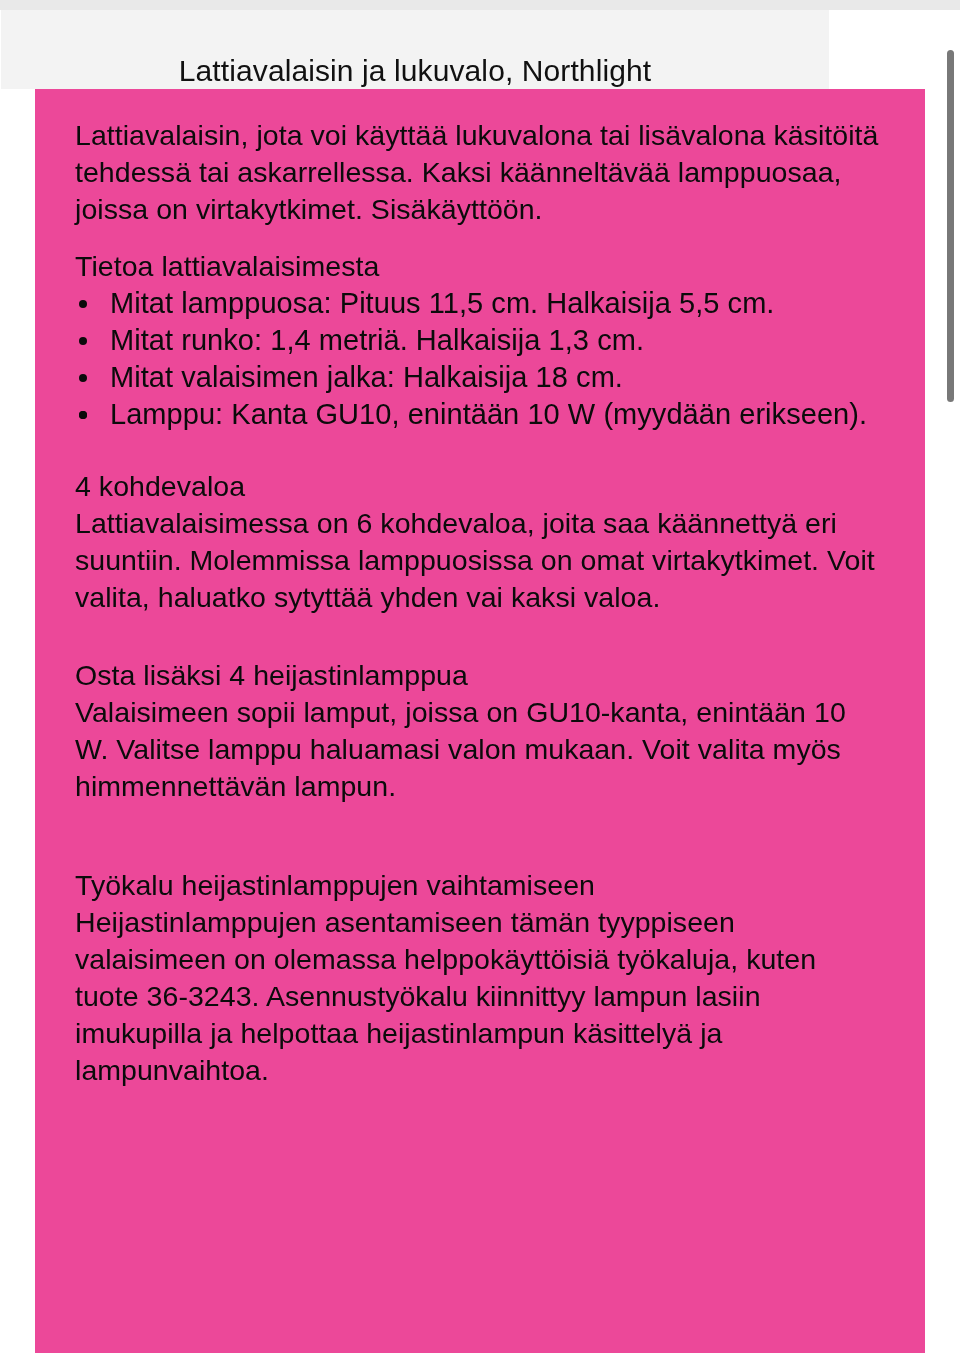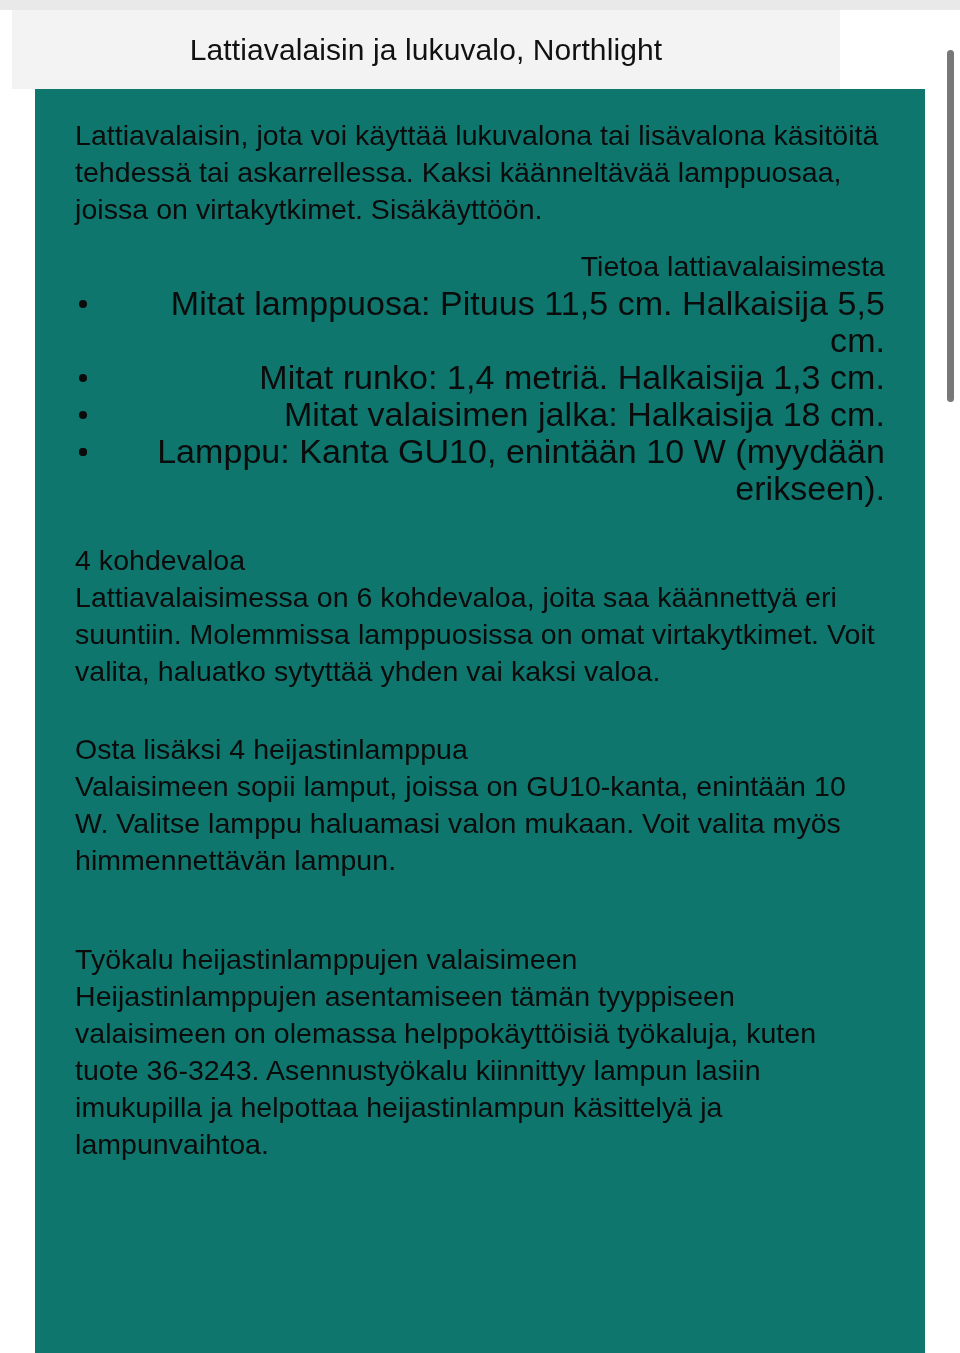--- a/index.html
+++ b/index.html
@@ -20,25 +20,25 @@
   .top-strip {
     position: absolute;
     left: 0; top: 0;
     width: 960px; height: 10px;
     background: #e9e9e9;
   }
 
   
   .header-bar {
     position: absolute;
-    left: 12px; top: 10px;
+    left: 1px; top: 10px;
     width: 828px; height: 79px;
     background: #f3f3f3;
     display: flex;
-    align-items: center;
+    align-items: flex-end;
     justify-content: center;
     box-sizing: border-box;
   }
   .header-title {
     font-size: 30px;
     font-weight: 400;
     color: #111111;
     letter-spacing: 0.1px;
     text-align: center;
     line-height: 36px;
@@ -52,21 +52,21 @@
     width: 960px; height: 1264px;
     background: #ffffff;
   }
 
   
   .content-panel {
     position: absolute;
     left: 35px; top: 89px;
     width: 890px;
     height: 1264px;
-    background: #0f766e;
+    background: #ec4899;
     box-sizing: border-box;
     padding: 0;
     overflow: hidden;
   }
 
   .content-inner {
     padding: 28px 40px 0 40px;
   }
 
   
@@ -77,41 +77,40 @@
     margin: 0;
     letter-spacing: 0.05px;
     max-width: 810px;
   }
 
   .block {
     margin-bottom: 20px;
   }
   .block.tight {
     margin-bottom: 14px;
-    text-align: right;
   }
 
   .section-heading {
     font-size: 28.5px;
     line-height: 37px;
     color: #0b0b0b;
     margin: 0;
     font-weight: 400;
     letter-spacing: 0.05px;
   }
 
   
   ul.bullets {
     list-style: none;
     margin: 0;
     padding: 0;
   }
   ul.bullets li {
     position: relative;
-    font-size: 34px;
+    font-size: 29px;
     line-height: 37px;
     color: #0b0b0b;
     padding-left: 35px;
     letter-spacing: 0.05px;
   }
   ul.bullets li .dot {
     position: absolute;
     left: 4px;
     top: 15px;
     width: 8px;
@@ -197,21 +196,21 @@
       <div class="section-heading">Osta lisäksi 4 heijastinlamppua</div>
       <p class="para">Valaisimeen sopii lamput, joissa on GU10-kanta, enintään 10 W. Valitse lamppu haluamasi valon mukaan. Voit valita myös himmennettävän lampun.</p>
     </div>
 
     <div class="spacer-sm"></div>
 
 
     <div class="spacer-sm"></div>
 
     <div class="block">
-      <div class="section-heading">Työkalu heijastinlamppujen valaisimeen</div>
+      <div class="section-heading">Työkalu heijastinlamppujen vaihtamiseen</div>
       <p class="para">Heijastinlamppujen asentamiseen tämän tyyppiseen valaisimeen on olemassa helppokäyttöisiä työkaluja, kuten tuote 36-3243. Asennustyökalu kiinnittyy lampun lasiin imukupilla ja helpottaa heijastinlampun käsittelyä ja lampunvaihtoa.</p>
     </div>
 
   </div>
 </div>
 
 <div class="scrollbar-track">
 </div>
 <div class="scrollbar-thumb"></div>
 

